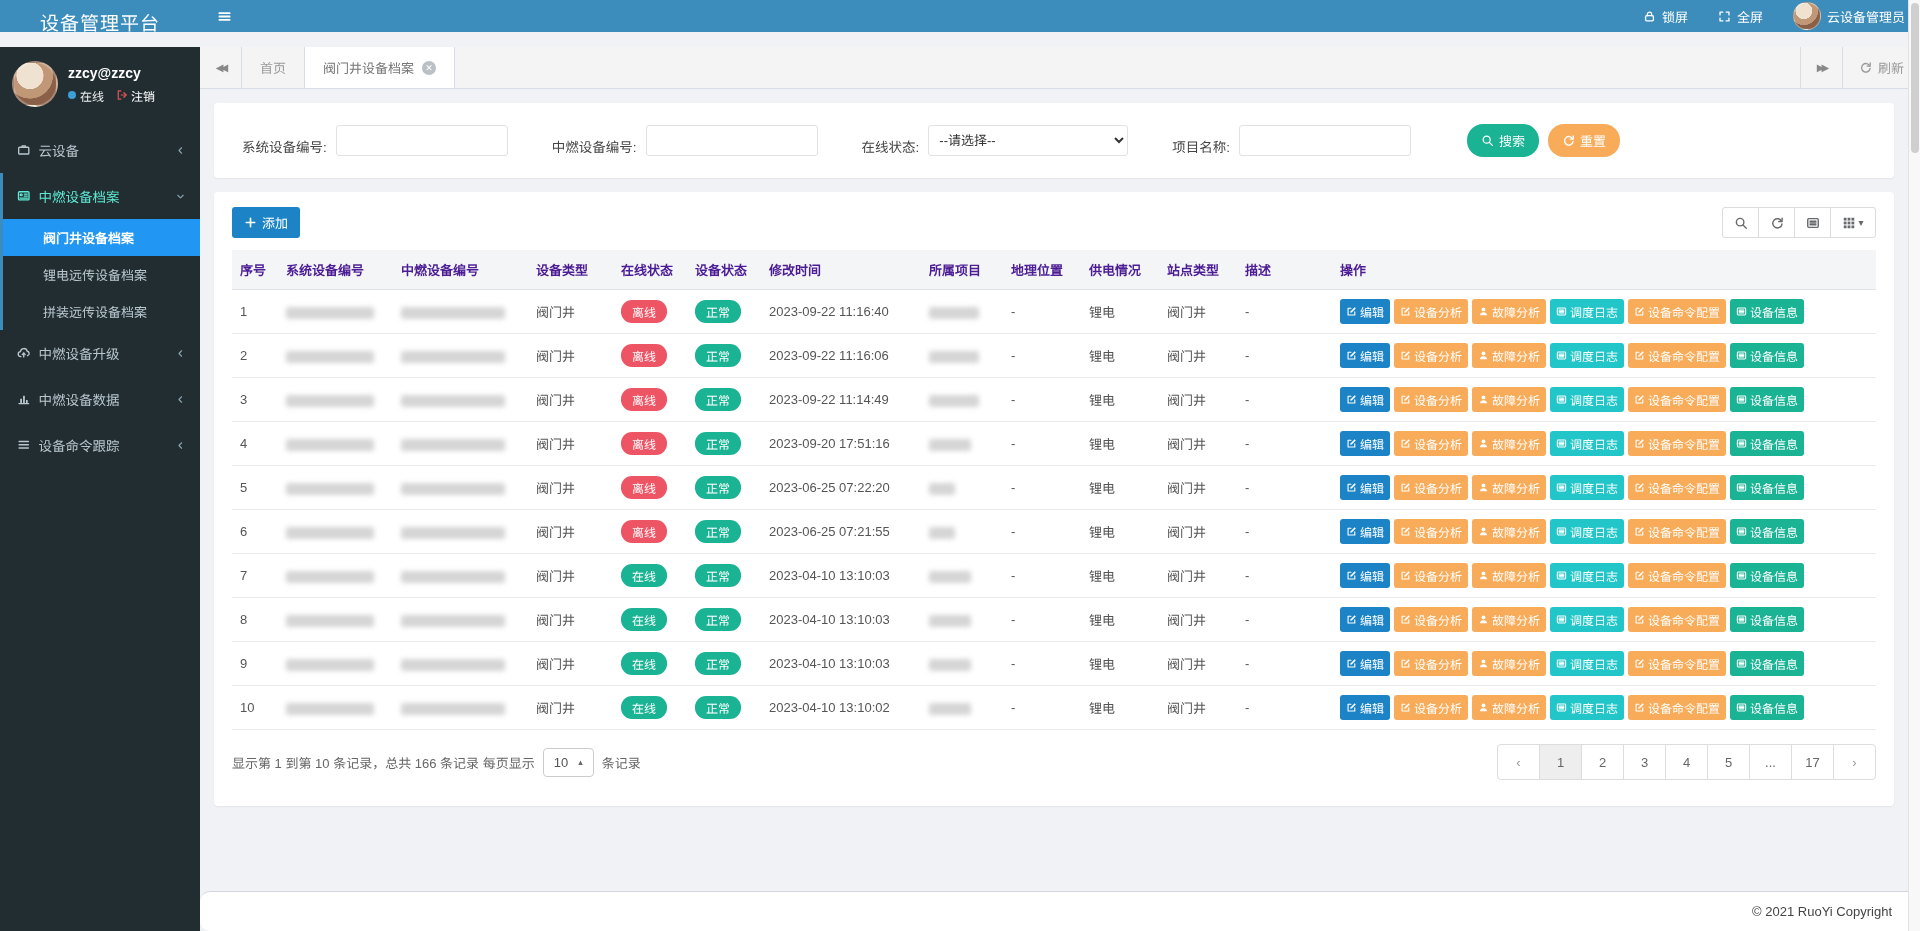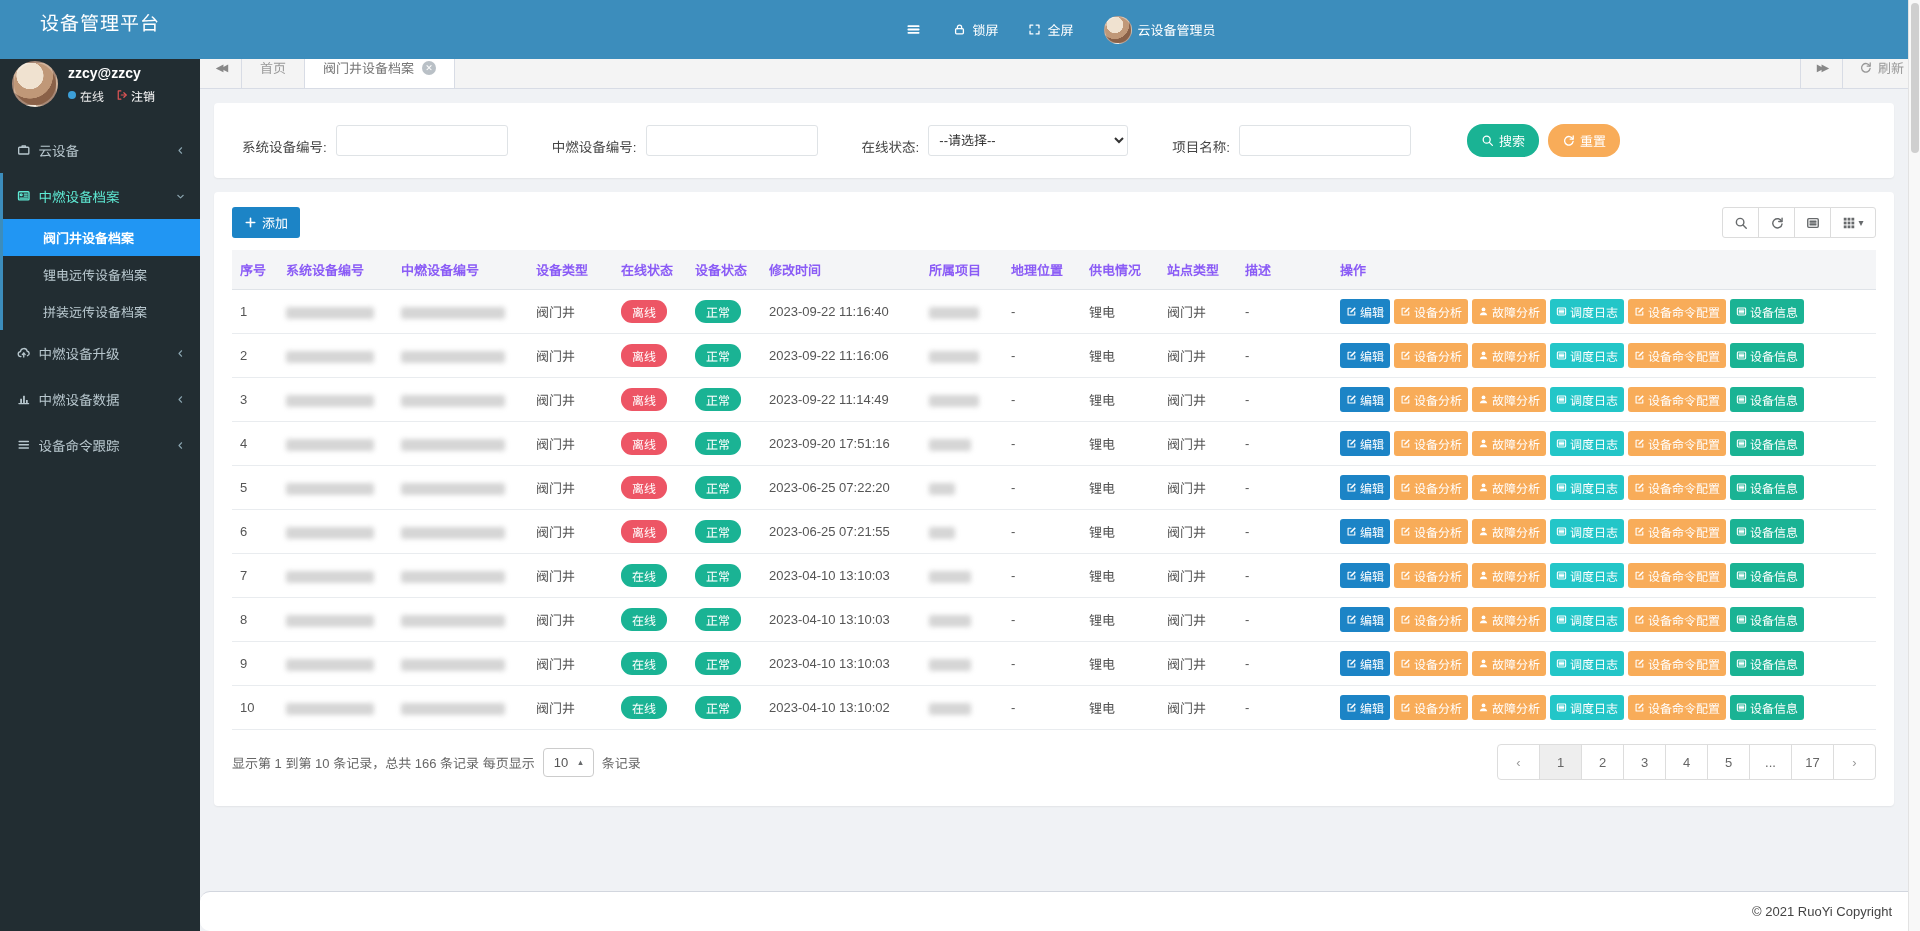--- a/index.html
+++ b/index.html
@@ -7,23 +7,23 @@
     --c-primary:#1c84c6; --c-warning:#f8ac59; --c-info:#23c6c8;
     --c-success:#1ab394; --c-danger:#ed5565;
   }
   *{box-sizing:border-box;margin:0;padding:0;font-family:"Liberation Sans","DejaVu Sans",sans-serif;}
   html,body{width:1920px;height:931px;overflow:hidden;}
   body{position:relative;background:#f0f2f5;font-size:13px;color:#333;}
   button{cursor:pointer;background:none;border:none;font-size:inherit;color:inherit;}
   .icn{display:inline-flex;vertical-align:-2px;line-height:0;}
 
   
-  .topbar{position:absolute;top:0;left:0;right:0;height:59px;background:var(--c-header);display:flex;z-index:5;}
+  .topbar{position:absolute;top:0;left:0;right:0;height:32px;background:var(--c-header);display:flex;z-index:5;}
   .logo{width:200px;line-height:47px;text-align:center;color:#fff;font-size:19px;letter-spacing:1px;cursor:pointer;}
-  .navbar{flex:1;display:flex;align-items:stretch;justify-content:center;}
+  .navbar{flex:1;display:flex;align-items:stretch;justify-content:space-between;}
   .hamburger{padding:0 17px;color:#fff;font-size:15px;display:flex;align-items:center;}
   .nav-right{display:flex;align-items:stretch;}
   .nav-right .nav-item{display:flex;align-items:center;gap:6px;color:#fff;font-size:13px;padding:0 15px;cursor:pointer;}
   .avatar{border-radius:50%;display:inline-block;background:
      radial-gradient(circle at 38% 30%, #f0e2d0 0 34%, #c09878 35% 58%, #8a6148 59% 100%);
      border:1px solid rgba(255,255,255,.4);}
   .avatar.sm{width:28px;height:28px;}
   .avatar.lg{width:46px;height:46px;border:2px solid rgba(255,255,255,.25);}
 
   
@@ -72,21 +72,21 @@
   .table-panel{padding:15px 18px 26px;}
   .panel-toolbar{display:flex;align-items:center;justify-content:space-between;margin-bottom:12px;}
   .btn-add{background:var(--c-primary);color:#fff;border-radius:3px;padding:6px 12px;font-size:13px;display:inline-flex;align-items:center;gap:5px;}
   .tool-group{display:flex;}
   .tool-group button{width:37px;height:31px;background:#fff;border:1px solid #dcdcdc;color:#676a6c;display:flex;align-items:center;justify-content:center;gap:2px;margin-left:-1px;font-size:14px;}
   .tool-group button:first-child{border-radius:3px 0 0 3px;margin-left:0;}
   .tool-group button:last-child{border-radius:0 3px 3px 0;width:46px;}
   .caret{font-size:10px;color:#676a6c;}
 
   table{width:100%;border-collapse:collapse;table-layout:fixed;}
-  thead th{background:#f4f5f7;border-bottom:1px solid #dfe3e8;padding:10px 8px;text-align:left;font-size:13px;color:#8b5cf6;font-weight:bold;white-space:nowrap;}
+  thead th{background:#f4f5f7;border-bottom:1px solid #dfe3e8;padding:10px 8px;text-align:left;font-size:13px;color:#4c1d95;font-weight:bold;white-space:nowrap;}
   tbody td{padding:9px 8px;border-bottom:1px solid #e9ecef;font-size:13px;color:#555;white-space:nowrap;overflow:hidden;}
   .redact{display:inline-block;height:12px;background:#b9b9b9;opacity:.6;border-radius:2px;filter:blur(2.5px);vertical-align:middle;}
   .badge{display:inline-block;min-width:46px;padding:3px 9px;border-radius:11px;color:#fff;font-size:12px;font-weight:normal;text-align:center;}
   .badge.danger{background:var(--c-danger);}
   .badge.success{background:var(--c-success);}
   .abtn{display:inline-flex;align-items:center;gap:3px;color:#fff;font-size:12px;padding:4px 6px;border-radius:3px;margin-right:4px;white-space:nowrap;}
   .abtn .icn{font-size:11px;}
   .primary{background:var(--c-primary);} .warning{background:var(--c-warning);}
   .info{background:var(--c-info);} .success{background:var(--c-success);}
 

